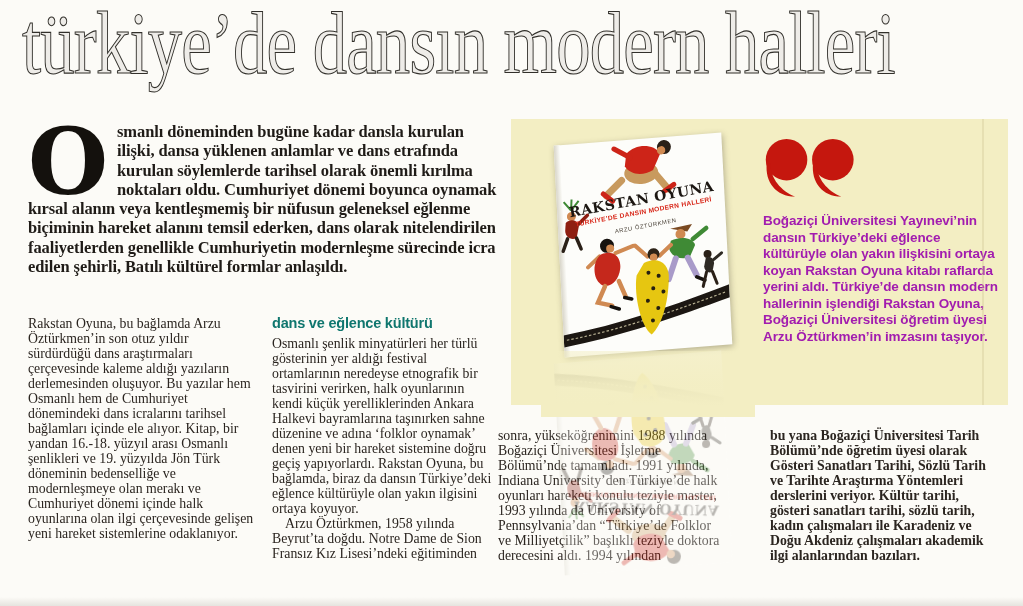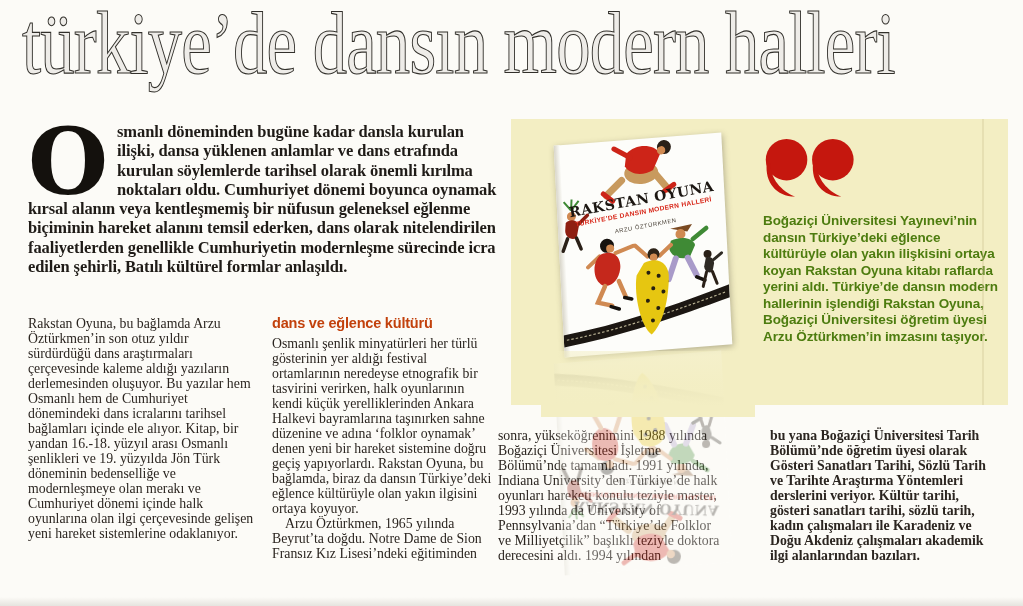--- a/index.html
+++ b/index.html
@@ -42,33 +42,33 @@
   .book-author{font-family:"Liberation Sans",sans-serif;font-size:5.8px;color:#4a4238;
         margin-top:8px;letter-spacing:.6px;}
   .book.reflection{top:226px;transform:rotate(-3deg) skewY(-1.5deg) scaleY(-1);
         opacity:.3;filter:blur(.6px);box-shadow:none;}
   .reflection-fade{position:absolute;left:-8px;top:220px;width:214px;height:66px;z-index:3;
         background:linear-gradient(180deg,rgba(243,238,195,.5) 0%,rgba(243,238,195,.9) 50%,#f3eec3 82%);}
 
   .panel-right{position:absolute;left:252px;top:18px;width:238px;}
   .publisher-logo{width:100px;height:68px;display:block;}
   .panel-caption{margin:8px 0 0;font-family:"Liberation Sans",sans-serif;font-weight:bold;
-        font-size:13.5px;line-height:16.5px;color:#4d7c0f;letter-spacing:-.1px;}
+        font-size:13.5px;line-height:16.5px;color:#a21caf;letter-spacing:-.1px;}
 
   
   .col{position:absolute;width:226px;font-family:"Liberation Serif",serif;
         font-size:13.8px;line-height:15px;color:#2b2520;}
   .col p{margin:0;}
   .col p + p{text-indent:13px;}
   .col1{left:28px;top:316px;}
   .col2{left:272px;top:316px;}
   .col3{left:498px;top:428px;width:228px;}
   .col4{left:770px;top:428px;width:230px;font-weight:bold;}
   .col-heading{font-family:"Liberation Sans",sans-serif;font-size:14.5px;font-weight:bold;
-        color:#c2410c;margin:0 0 5px;letter-spacing:-.2px;}
+        color:#0f766e;margin:0 0 5px;letter-spacing:-.2px;}
 </style>
 </head>
 <body>
 
 <div class="page">
 
   <h1 class="headline">türkiye’de dansın modern halleri</h1>
 
   <section class="intro">
     <p class="intro-text"><span class="dropcap">O</span><span>smanlı döneminden bugüne kadar dansla kurulan ilişki, dansa yüklenen anlamlar ve dans etrafında kurulan söylemlerde tarihsel olarak önemli kırılma noktaları oldu. Cumhuriyet dönemi boyunca oynamak kırsal alanın veya kentleşmemiş bir nüfusun geleneksel eğlenme biçiminin hareket alanını temsil ederken, dans olarak nitelendirilen faaliyetlerden genellikle Cumhuriyetin modernleşme sürecinde icra edilen şehirli, Batılı kültürel formlar anlaşıldı.</span></p>
@@ -240,21 +240,21 @@
     </div>
   </aside>
 
   <section class="col col1">
     <p>Rakstan Oyuna, bu bağlamda Arzu Öztürkmen’in son otuz yıldır sürdürdüğü dans araştırmaları çerçevesinde kaleme aldığı yazıların derlemesinden oluşuyor. Bu yazılar hem Osmanlı hem de Cumhuriyet dönemindeki dans icralarını tarihsel bağlamları içinde ele alıyor. Kitap, bir yandan 16.-18. yüzyıl arası Osmanlı şenlikleri ve 19. yüzyılda Jön Türk döneminin bedenselliğe ve modernleşmeye olan merakı ve Cumhuriyet dönemi içinde halk oyunlarına olan ilgi çerçevesinde gelişen yeni hareket sistemlerine odaklanıyor.</p>
   </section>
 
   <section class="col col2">
     <h2 class="col-heading">dans ve eğlence kültürü</h2>
     <p>Osmanlı şenlik minyatürleri her türlü gösterinin yer aldığı festival ortamlarının neredeyse etnografik bir tasvirini verirken, halk oyunlarının kendi küçük yerelliklerinden Ankara Halkevi bayramlarına taşınırken sahne düzenine ve adına ‘folklor oynamak’ denen yeni bir hareket sistemine doğru geçiş yapıyorlardı. Rakstan Oyuna, bu bağlamda, biraz da dansın Türkiye’deki eğlence kültürüyle olan yakın ilgisini ortaya koyuyor.</p>
-    <p>Arzu Öztürkmen, 1965 yılında Beyrut’ta doğdu. Notre Dame de Sion Fransız Kız Lisesi’ndeki eğitiminden</p>
+    <p>Arzu Öztürkmen, 1958 yılında Beyrut’ta doğdu. Notre Dame de Sion Fransız Kız Lisesi’ndeki eğitiminden</p>
   </section>
 
   <section class="col col3">
     <p>sonra, yükseköğrenimini 1988 yılında Boğaziçi Üniversitesi İşletme Bölümü’nde tamamladı. 1991 yılında, Indiana University’den Türkiye’de halk oyunları hareketi konulu teziyle master, 1993 yılında da University of Pennsylvania’dan “Türkiye’de Folklor ve Milliyetçilik” başlıklı teziyle doktora derecesini aldı. 1994 yılından</p>
   </section>
 
   <section class="col col4">
     <p>bu yana Boğaziçi Üniversitesi Tarih Bölümü’nde öğretim üyesi olarak Gösteri Sanatları Tarihi, Sözlü Tarih ve Tarihte Araştırma Yöntemleri derslerini veriyor. Kültür tarihi, gösteri sanatları tarihi, sözlü tarih, kadın çalışmaları ile Karadeniz ve Doğu Akdeniz çalışmaları akademik ilgi alanlarından bazıları.</p>
   </section>
 

